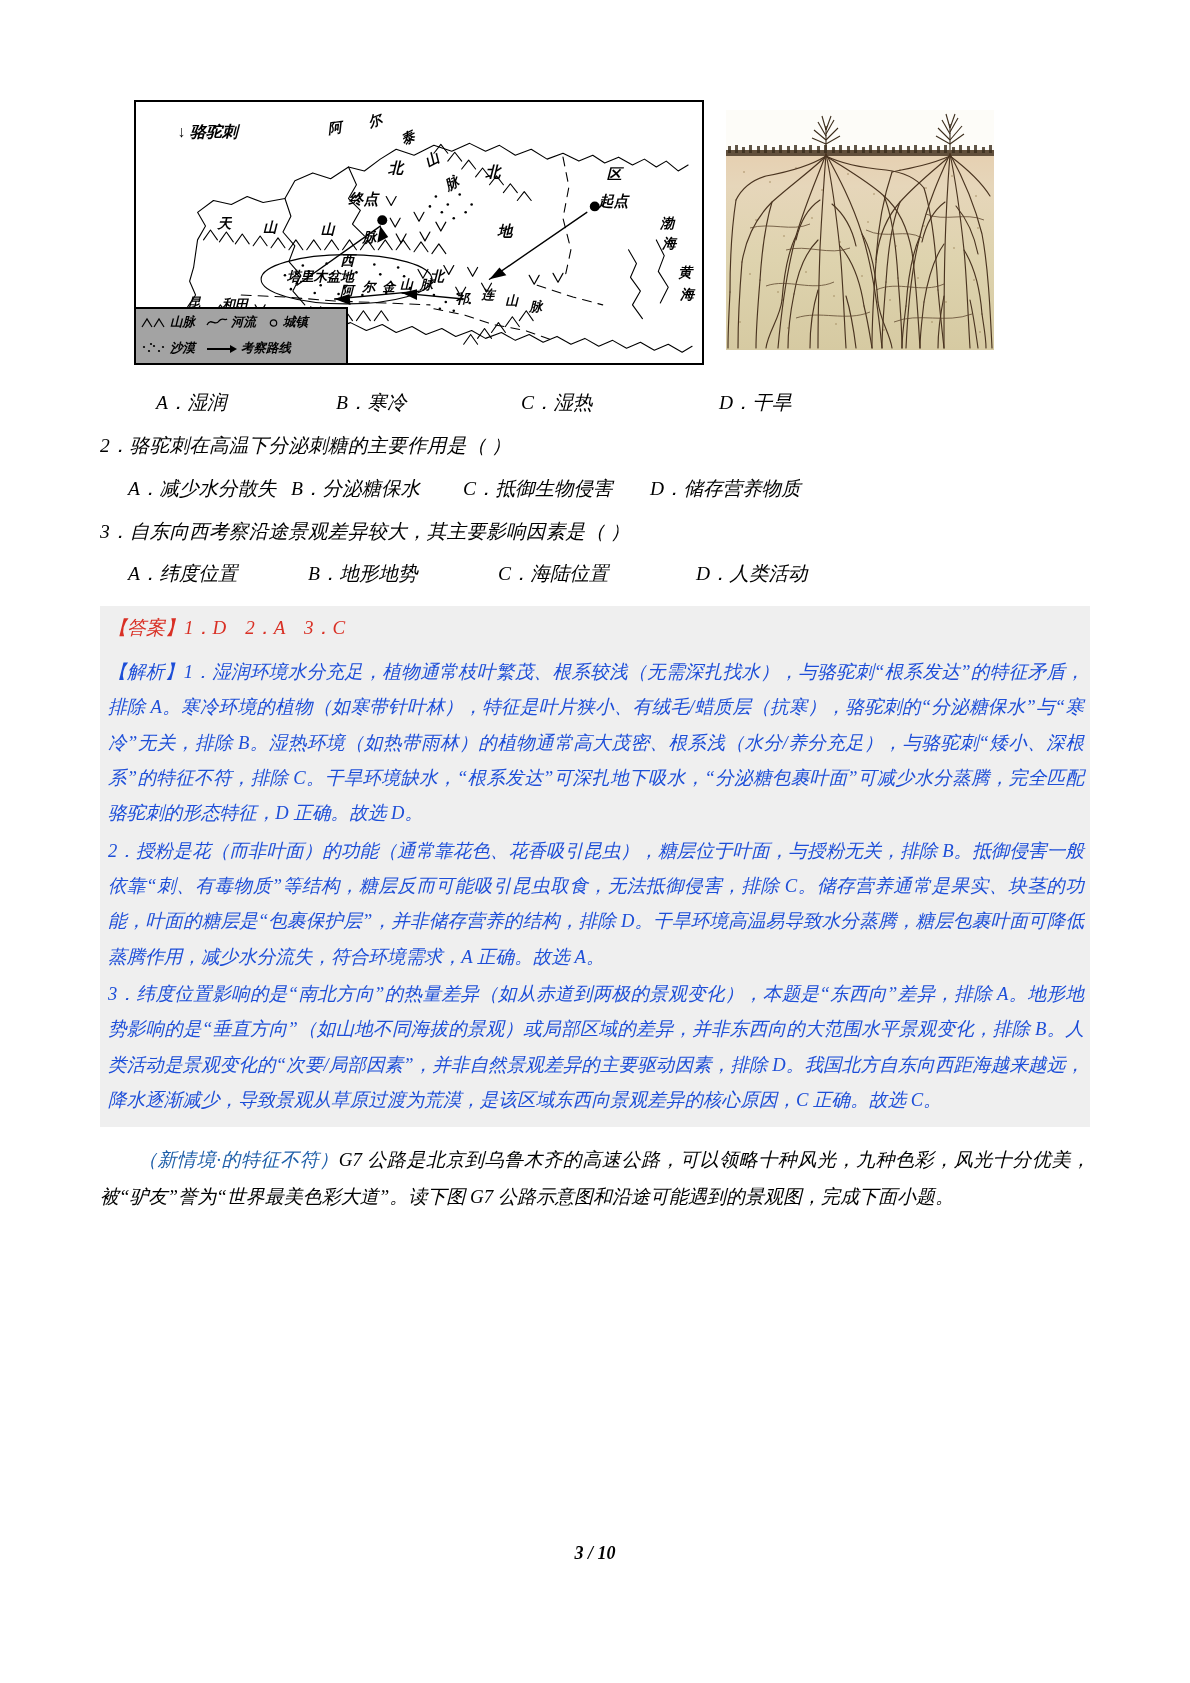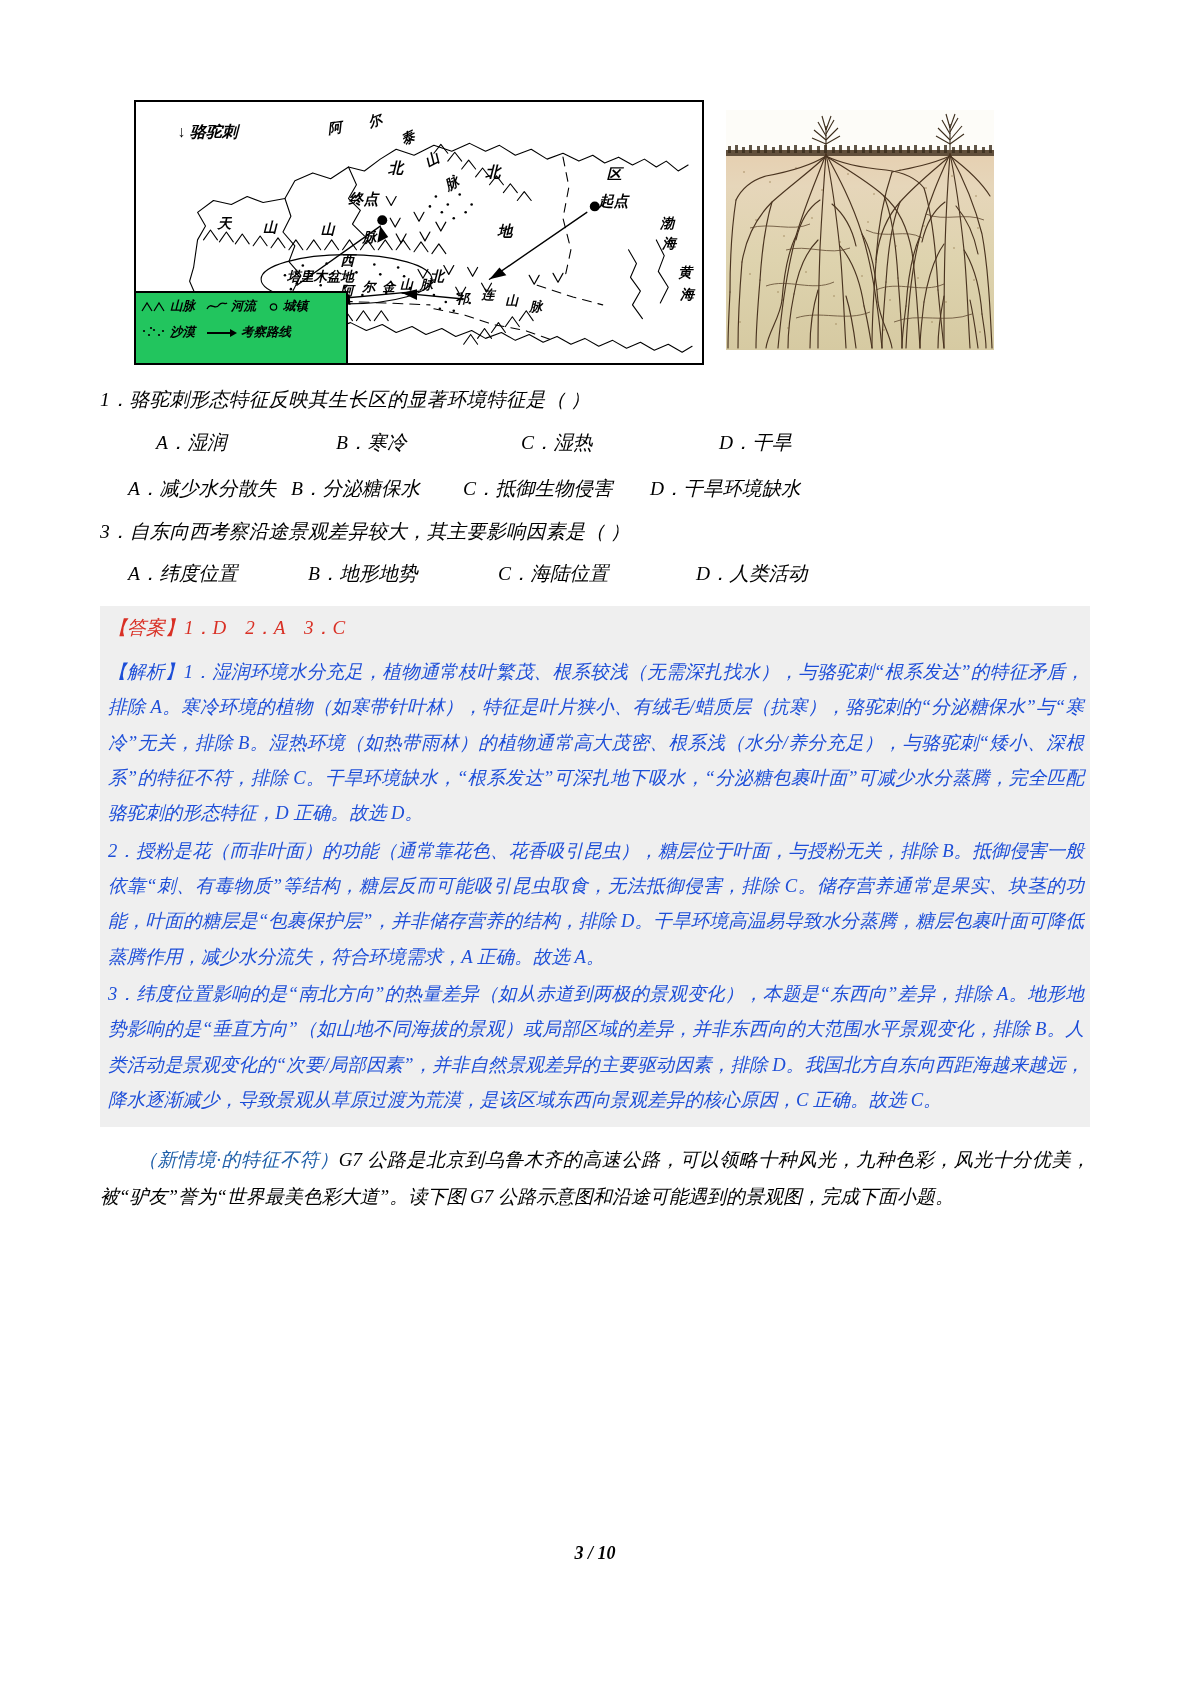--- a/index.html
+++ b/index.html
@@ -49,24 +49,24 @@
     box-sizing: border-box;
     overflow: hidden;
   }
   .map-canvas { position:absolute; left:0; top:0; width:100%; height:100%; }
 
   .map-legend-box {
     position: absolute;
     left: 0px;
     bottom: 0px;
     width: 212px;
-    height: 72px;
+    height: 56px;
     border-top: 2px solid #000;
     border-right: 2px solid #000;
-    background: #22c55e;
+    background: #a3a3a3;
     box-sizing: border-box;
     font-size: 12.5px;
     font-family: "Liberation Sans", sans-serif;
     font-weight: bold;
   }
   .legend-row {
     display: flex;
     align-items: center;
     height: 26px;
     padding-left: 5px;
@@ -593,33 +593,33 @@
             <path d="M150,180 C172,170 196,184 218,174"></path>
             <path d="M24,118 C44,112 66,122 84,114"></path>
             <path d="M200,104 C218,112 240,102 258,110"></path>
             <path d="M70,208 C94,200 120,212 144,202"></path>
             <path d="M168,212 C192,202 220,214 246,204"></path>
           </g>
         </svg>
       </div>
     </div>
 
-    <div class="qline stem">1．骆驼刺形态特征反映其生长区的显著环境特征是（    ）</div>
     <div class="opts w1">
       <span class="o">A．湿润</span>
       <span class="o">B．寒冷</span>
       <span class="o">C．湿热</span>
       <span class="o">D．干旱</span>
     </div>
 
+    <div class="qline stem">2．骆驼刺在高温下分泌刺糖的主要作用是（    ）</div>
     <div class="opts w2">
       <span class="o">A．减少水分散失</span>
       <span class="o">B．分泌糖保水</span>
       <span class="o">C．抵御生物侵害</span>
-      <span class="o">D．干旱环境缺水</span>
+      <span class="o">D．储存营养物质</span>
     </div>
 
     <div class="qline stem">3．自东向西考察沿途景观差异较大，其主要影响因素是（    ）</div>
     <div class="opts w3">
       <span class="o">A．纬度位置</span>
       <span class="o">B．地形地势</span>
       <span class="o">C．海陆位置</span>
       <span class="o">D．人类活动</span>
     </div>
 

